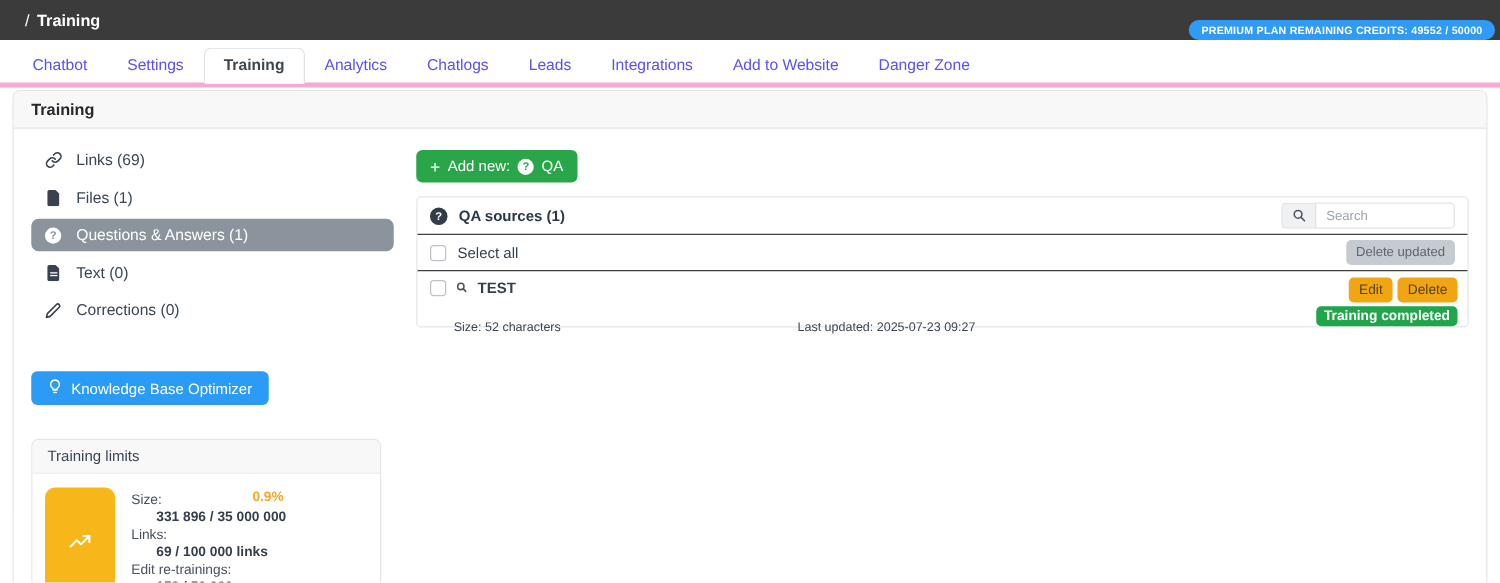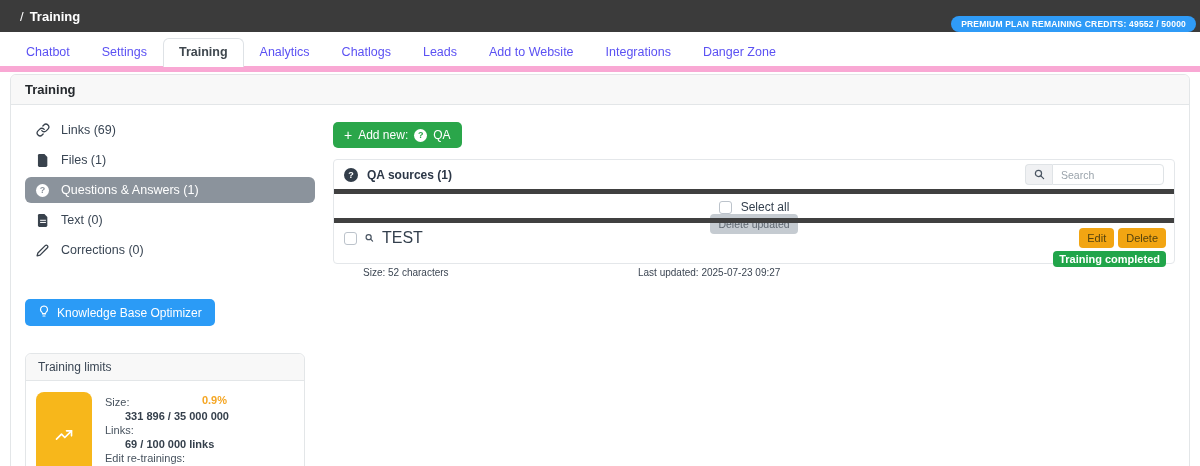--- a/index.html
+++ b/index.html
@@ -24,21 +24,21 @@
   .crumb-sep { color:#fff; font-size:13px; margin-left:10px; }
   .crumb { color:#fff; font-weight:700; font-size:13px; }
   .premium-badge {
     position:absolute; top:16px; right:4px; z-index:20;
     background:#2f9bf7; color:#fff; font-size:8.5px; font-weight:700;
     letter-spacing:.2px; padding:3px 10px; border-radius:10px; white-space:nowrap;
   }
   
   .tabs {
     display:flex; align-items:flex-end; padding:6px 10px 0 10px;
-    border-bottom:6px solid #f9a8d4; background:#fff;
+    border-bottom:4px solid #f9a8d4; background:#fff;
   }
   .tab {
     padding:6px 15px 7px; font-size:12.5px; color:#5b51f3; cursor:pointer;
     text-decoration:none; border:1px solid transparent; border-bottom:none;
     border-radius:6px 6px 0 0; position:relative; white-space:nowrap;
   }
   .tab.active {
     color:#3f474e; font-weight:700; background:#fff;
     border-color:#dee2e6; margin-bottom:-1px; padding-bottom:8px;
   }
@@ -106,35 +106,35 @@
   .search-prefix {
     display:flex; align-items:center; justify-content:center; width:27px;
     background:#f0f1f3; border:1px solid #dfe3e6; border-right:none;
     border-radius:4px 0 0 4px; color:#4a5562;
   }
   .search-input {
     width:112px; border:1px solid #dfe3e6; border-radius:0 4px 4px 0;
     font-size:10.5px; padding:0 8px; outline:none; color:#3a4654; font-family:inherit;
   }
   .search-input::placeholder { color:#9aa3ab; }
-  .qa-row { border-top:5px solid #404040; padding:6px 10px;flex-direction:column; }
+  .qa-row { border-top:1px solid #404040; padding:6px 10px; }
   .row-selectall { display:flex; align-items:center; justify-content:space-between; height:29px; }
   .sel-left { display:flex; align-items:center; gap:9px; font-size:12px; color:#333f4d; }
   input[type="checkbox"] {
     appearance:none; -webkit-appearance:none; width:13px; height:13px;
     border:1px solid #bcc3cb; border-radius:3px; background:#fff; cursor:pointer; margin:0;
   }
   .del-sel {
     background:#c5cbd1; color:#5d666f; border:none; border-radius:4px;
     padding:4px 8px; font-size:10.5px; cursor:pointer; font-family:inherit;
   }
   .source-row { position:relative; padding-bottom:10px; height:45px; }
   .row-top { display:flex; align-items:center; gap:8px; }
   .q-icon { color:#4a5562; display:inline-flex; }
-  .row-title { font-size:16px; font-weight:400; color:#333f4d; }
+  .row-title { font-size:12px; font-weight:700; color:#333f4d; }
   .row-sub { display:flex; margin-top:20px; padding-left:19px; font-size:10px; color:#3c4653; }
   .row-sub .size { width:275px; flex:0 0 275px; }
   .row-actions { position:absolute; top:5px; right:8px; display:flex; flex-direction:column; align-items:flex-end; gap:3px; }
   .btn-warn {
     background:#f2a512; color:#55430e; border:none; border-radius:4px;
     padding:4px 8px; font-size:11px; cursor:pointer; font-family:inherit;
   }
   .btns { display:flex; gap:4px; }
   .status-badge {
     background:#21a54a; color:#fff; font-size:11px; font-weight:700;
@@ -153,22 +153,22 @@
 
   <div class="premium-badge">PREMIUM PLAN REMAINING CREDITS: 49552 / 50000</div>
 
   <nav class="tabs">
     <a class="tab">Chatbot</a>
     <a class="tab">Settings</a>
     <a class="tab active">Training</a>
     <a class="tab">Analytics</a>
     <a class="tab">Chatlogs</a>
     <a class="tab">Leads</a>
+    <a class="tab">Integrations</a>
     <a class="tab">Add to Website</a>
-    <a class="tab">Integrations</a>
     <a class="tab">Danger Zone</a>
   </nav>
 
   <section class="card">
     <div class="card-header">Training</div>
     <div class="card-body">
 
       <aside class="sidebar">
         <div class="side-item">
           <span class="icn">

